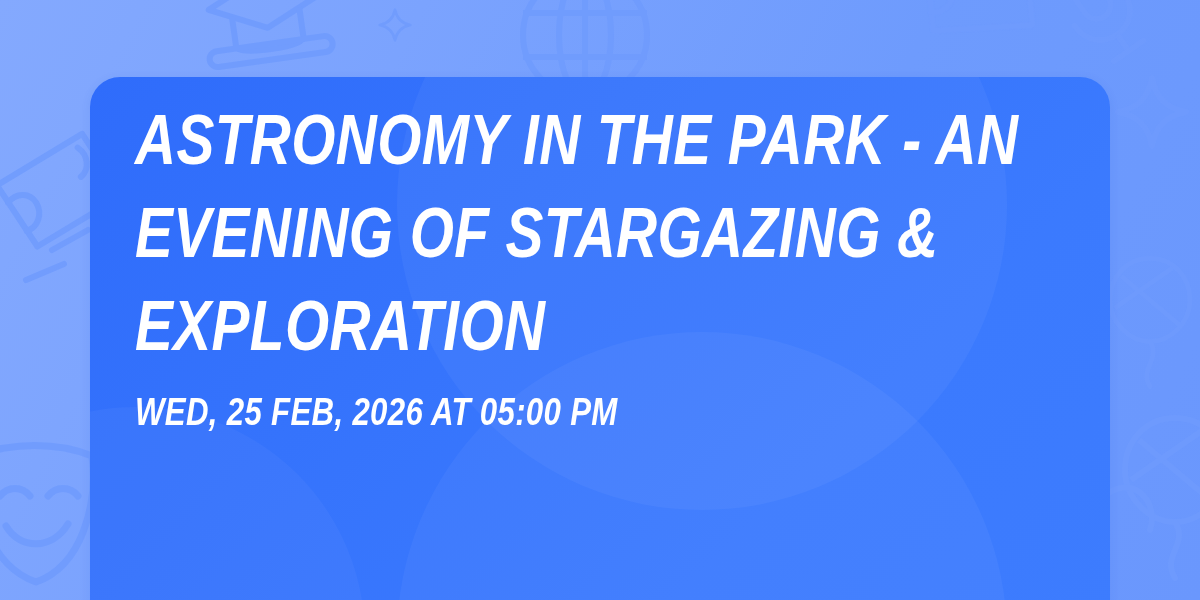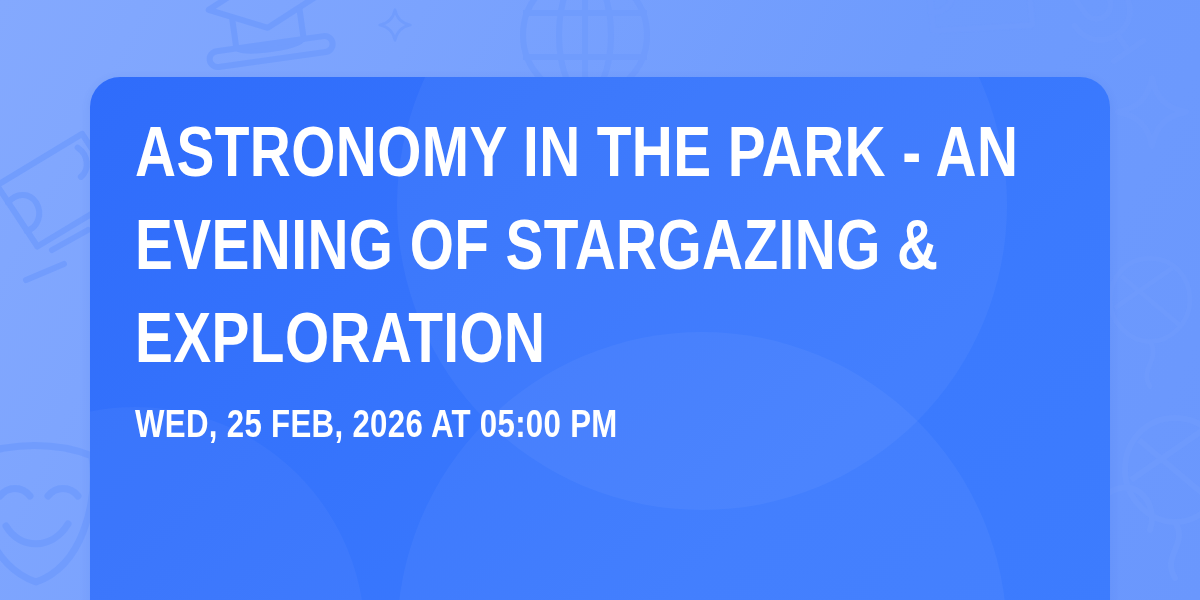--- a/index.html
+++ b/index.html
@@ -56,22 +56,23 @@
   }
   .card-deco svg {
     display: block;
     width: 1020px;
     height: 560px;
   }
 
   .card-content {
     position: absolute;
     left: 45px;
-    top: 28px;
+    top: 16px;
     right: 40px;
+    font-style: italic;
   }
 
   
   .event-title {
     margin: 0;
     color: #ffffff;
     font-family: "Liberation Sans Narrow", "Liberation Sans", sans-serif;
     font-size: 71px;
     line-height: 93px;
     font-weight: bold;

